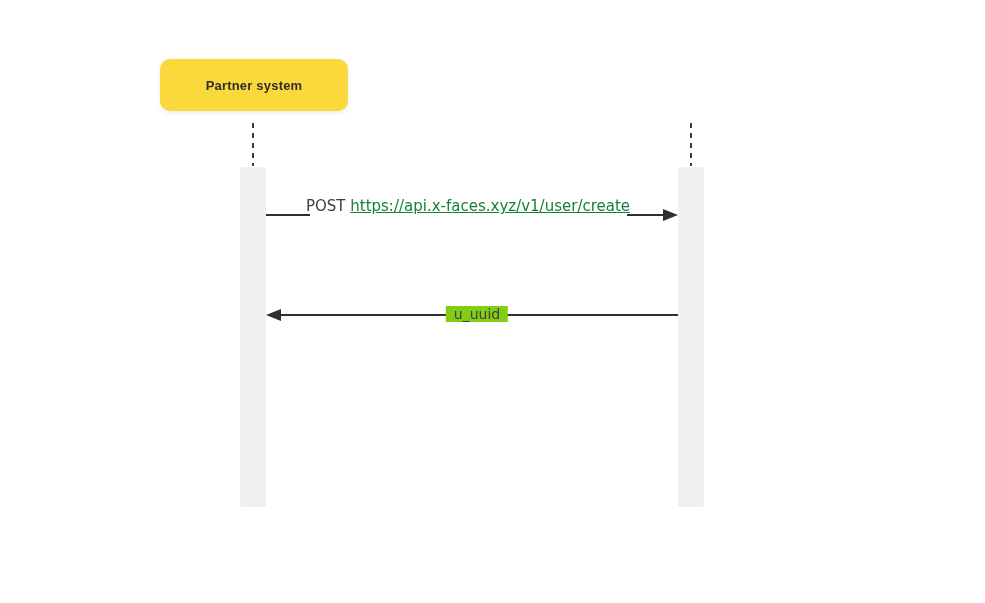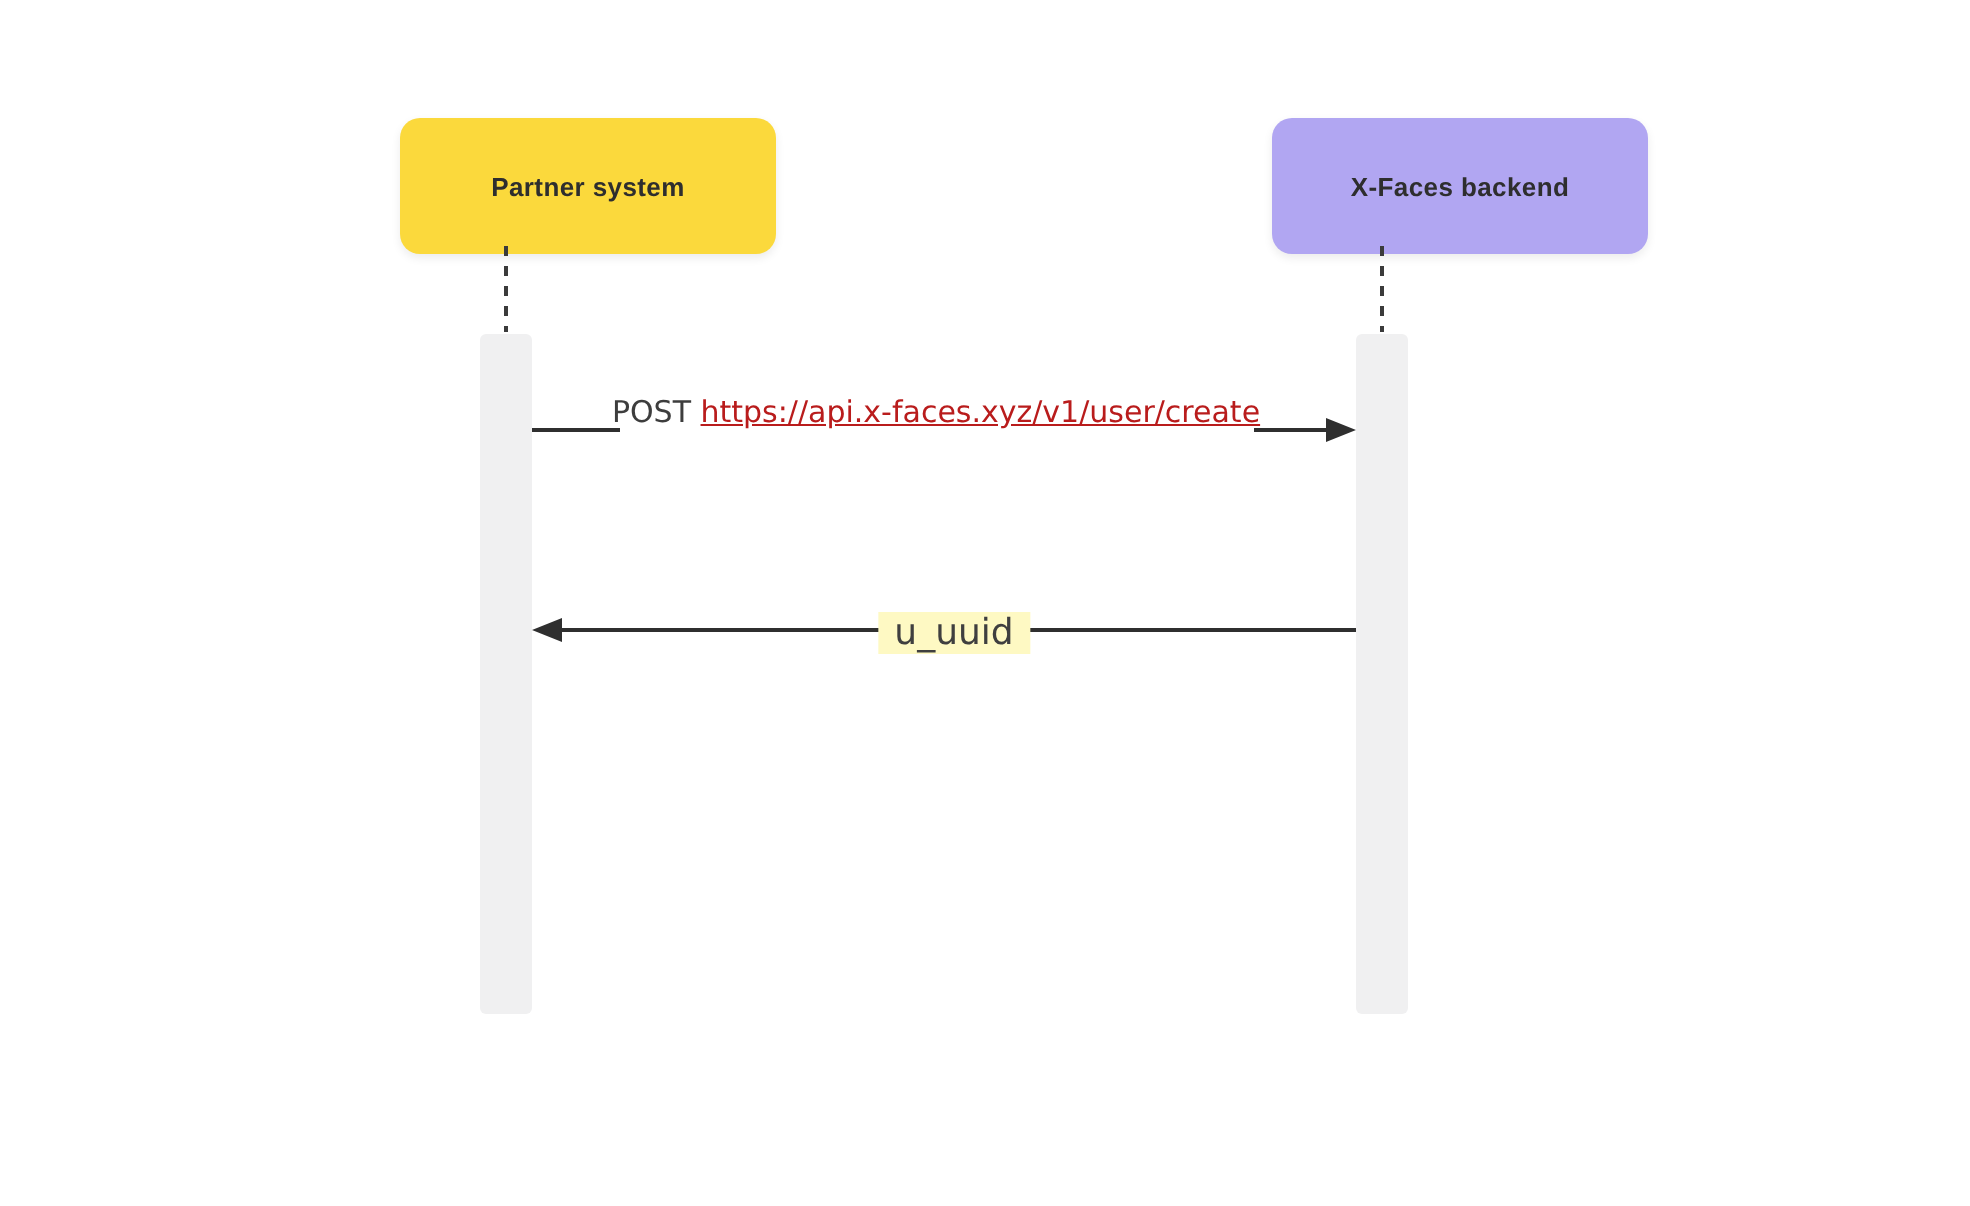--- a/index.html
+++ b/index.html
@@ -11,27 +11,26 @@
   .canvas {
     position: relative;
     width: 985px;
     height: 603px;
     background: #ffffff;
     overflow: hidden;
   }
   .actor-box {
     position: absolute;
     width: 188px;
-    height: 68px;
+    height: 52px;
     border-radius: 10px;
     display: flex;
     align-items: center;
     justify-content: center;
     box-shadow: 0 2px 5px rgba(0,0,0,0.08);
-    margin-left: 40px;
   }
   .actor-box.partner { left: 160px; top: 59px; }
   .actor-box.backend { left: 596px; top: 59px; }
   .actor-label {
     font-family: "Liberation Sans", sans-serif;
     font-weight: 700;
     font-size: 13px;
     color: #2e2e2e;
     letter-spacing: 0.2px;
   }
@@ -55,58 +54,55 @@
   }
   .msg1-line2 {
     left: 468px;
     top: 219px;
     font-size: 14px;
     color: #3d3d3d;
   }
   .msg2-label {
     left: 477px;
     top: 306px;
-    font-size: 18px;
-    background: #fef9c3;
+    font-size: 14px;
+    background: #84cc16;
     padding: 0 8px;
     color: #3f3f3f;
   }
   .url-link {
     text-decoration: underline;
     cursor: pointer;
   }
 </style>
 </head>
 <body>
 
 <div class="canvas">
 
   <div class="actor-box partner" style="background-color: rgb(251, 217, 60);">
     <span class="actor-label">Partner system</span>
   </div>
 
-  <div class="actor-box backend" style="background-color: rgb(177, 166, 242);">
-    <span class="actor-label">X-Faces backend</span>
-  </div>
 
   <svg class="svg-layer" viewBox="0 0 985 603">
 
     <line x1="253" y1="123" x2="253" y2="166" stroke="#3b3b3b" stroke-width="2" stroke-dasharray="5 5"></line>
     <line x1="691" y1="123" x2="691" y2="166" stroke="#3b3b3b" stroke-width="2" stroke-dasharray="5 5"></line>
 
     <rect x="240" y="167" width="26" height="340" rx="3" fill="#F0F0F1"></rect>
     <rect x="678" y="167" width="26" height="340" rx="3" fill="#F0F0F1"></rect>
 
     <line x1="266" y1="215" x2="310" y2="215" stroke="#2f2f2f" stroke-width="2"></line>
     <line x1="627" y1="215" x2="666" y2="215" stroke="#2f2f2f" stroke-width="2"></line>
     <polygon points="678,215 663,209 663,221" fill="#2f2f2f"></polygon>
 
     <line x1="678" y1="315" x2="278" y2="315" stroke="#2f2f2f" stroke-width="2"></line>
     <polygon points="266,315 281,309 281,321" fill="#2f2f2f"></polygon>
   </svg>
 
   <div class="msg-text msg1-line1">
-    <span>POST </span><span class="url-link" style="color: #b91c1c;">https://api.x-faces.xyz/v1/user/create</span>
+    <span>POST </span><span class="url-link" style="color: #15803d;">https://api.x-faces.xyz/v1/user/create</span>
   </div>
 
   <div class="msg-text msg2-label">u_uuid</div>
 
 </div>
 
 </body></html>

